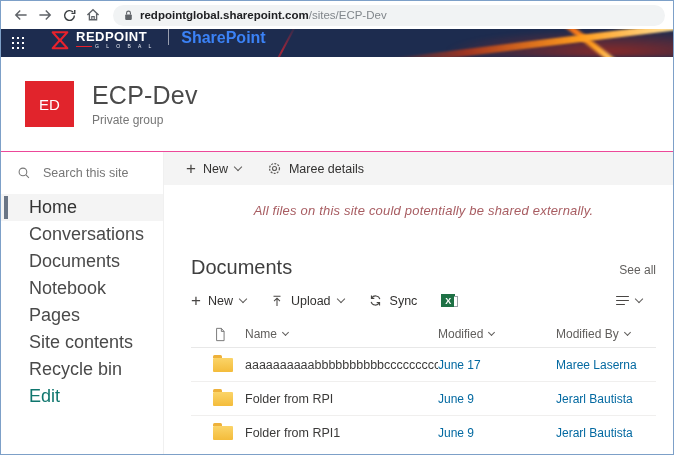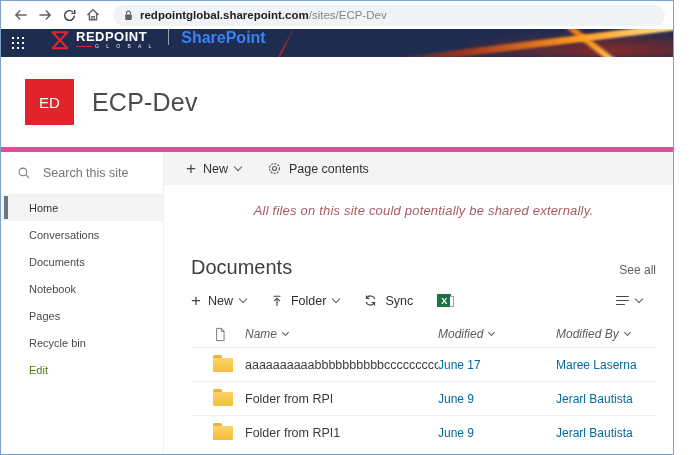--- a/index.html
+++ b/index.html
@@ -31,39 +31,39 @@
   .brand { display:flex; align-items:center; margin-left:14px; z-index:1; }
   .brand-x { width:22px; height:22px; flex:0 0 auto; }
   .brand-words { margin-left:5px; color:#fff; }
   .brand-name { font-size:13px; font-weight:bold; letter-spacing:.5px; line-height:12px; font-family:"Liberation Sans",sans-serif; }
   .brand-sub { font-size:5px; letter-spacing:3px; color:#e8ecf4; display:flex; align-items:center; gap:3px; }
   .brand-sub::before { content:""; width:16px; height:1px; background:#e8222d; display:inline-block; }
   .suite-divider { width:1px; height:16px; background:rgba(255,255,255,.55); margin:0 12px 0 14px; z-index:1; }
   .suite-app { color:#3b82f6; font-size:16px; font-weight:bold; z-index:1; }
 
   
-  .siteheader { height:95px; background:#fff; border-bottom:5px solid #ec4899; display:flex; align-items:center; padding:0 0 0 24px; flex:0 0 auto; }
+  .siteheader { height:95px; background:#fff; border-bottom:1px solid #ec4899; display:flex; align-items:center; padding:0 0 0 24px; flex:0 0 auto; }
   .avatar { width:49px; height:46px; background:#e1242c; color:#fff; display:flex; align-items:center; justify-content:center; font-size:15px; flex:0 0 auto; }
   .site-meta { margin-left:18px; }
   .site-title { font-size:25px; color:#4a4a4a; font-weight:400; letter-spacing:.2px; }
   .site-sub { font-size:12px; color:#767676; margin-top:3px; }
 
   
   .bodywrap { flex:1; display:flex; min-height:0; }
 
   
   .sidebar { width:163px; flex:0 0 auto; background:#fff; border-right:1px solid #f0f0f0; padding-top:6px; }
   .searchrow { display:flex; align-items:center; height:30px; padding-left:16px; margin-bottom:6px; }
   .searchrow input { border:none; outline:none; background:transparent; font-size:12.5px; color:#15803d; margin-left:12px; width:110px; font-family:inherit; }
   .searchrow input::placeholder { color:#767676; opacity:1; }
   .nav { list-style:none; }
-  .nav li { height:27px; display:flex; align-items:center; padding-left:28px; font-size:11px; color:#4a4a4a; cursor:pointer; position:relative; }
+  .nav li { height:27px; display:flex; align-items:center; padding-left:28px; font-size:18px; color:#4a4a4a; cursor:pointer; position:relative; }
   .nav li.selected { background:#f4f4f4; color:#333; }
   .nav li.selected::before { content:""; position:absolute; left:3px; top:2px; bottom:2px; width:4px; background:#6a7585; }
-  .nav li.dim { color:#4d7c0f; }
+  .nav li.dim { color:#0f766e; }
 
   
   .main { flex:1; display:flex; flex-direction:column; min-width:0; }
   .cmdbar { height:33px; background:#f4f4f4; display:flex; align-items:center; padding-left:22px; gap:26px; flex:0 0 auto; }
   .cmditem { display:flex; align-items:center; gap:7px; font-size:12.5px; color:#323130; cursor:pointer; }
   .plus { font-size:17px; font-weight:300; color:#484644; line-height:14px; }
   .chev { width:6px; height:6px; border-right:1.3px solid #605e5c; border-bottom:1.3px solid #605e5c; transform:rotate(45deg); display:inline-block; margin-top:-3px; }
   .chev.sm { width:5px; height:5px; }
 
   
@@ -79,21 +79,21 @@
   .excel-ic { width:14px; height:13px; background:#1e7145; color:#fff; font-size:9px; font-weight:bold; display:flex; align-items:center; justify-content:center; position:relative; flex:0 0 auto; }
   .excel-ic::after { content:""; position:absolute; right:-3px; top:2px; width:3px; height:9px; background:#fff; border:1px solid #9aa0a6; border-left:none; }
   .viewlines { display:inline-flex; flex-direction:column; gap:2.5px; }
   .viewlines i { display:block; height:1.6px; background:#484644; border-radius:1px; }
   .viewlines i:nth-child(1){ width:13px; } .viewlines i:nth-child(2){ width:13px; } .viewlines i:nth-child(3){ width:9px; }
 
   
   .tbl { margin-top:13px; }
   .trow { display:grid; grid-template-columns:54px 1fr 118px 100px; align-items:center; height:33px; }
   .thead { height:26px; color:#605e5c; font-size:12px; }
-  .thead .hcell { display:flex; align-items:center; gap:6px;font-style:italic; }
+  .thead .hcell { display:flex; align-items:center; gap:6px; }
   .thead-divider { height:1px; background:#e8e8e8; }
   .row-divider { height:1px; background:#f0efee; }
   .cell-icon { padding-left:22px; display:flex; align-items:center; }
   .cell-name { font-size:12.5px; color:#3b3a39; white-space:nowrap; overflow:hidden; }
   .cell-dim { font-size:12px; color:#0369a1; }
   .folder { width:20px; height:14px; background:linear-gradient(#fbd468,#f4bc3b); border-radius:1px; position:relative; }
   .folder::before { content:""; position:absolute; top:-3px; left:0; width:9px; height:3px; background:#eeb13a; border-radius:1.5px 1.5px 0 0; }
 
   svg { display:block; }
 </style>
@@ -160,20 +160,21 @@
       </div>
     </div>
     <div class="suite-divider"></div>
     <div class="suite-app">SharePoint</div>
   </div>
 
   <div class="siteheader">
     <div class="avatar">ED</div>
     <div class="site-meta">
       <div class="site-title">ECP-Dev</div>
+      <div class="site-sub">Private group</div>
     </div>
   </div>
 
   <div class="bodywrap">
 
     <div class="sidebar">
       <div class="searchrow">
         <span>
           <svg width="14" height="14" viewBox="0 0 20 20">
               <circle cx="8.5" cy="8.5" r="5.5" fill="none" stroke="#767676" stroke-width="1.5"></circle>
@@ -181,40 +182,41 @@
             </svg>
         </span>
         <input type="text" placeholder="Search this site" style="">
       </div>
       <ul class="nav">
         <li class="selected">Home</li>
         <li>Conversations</li>
         <li>Documents</li>
         <li>Notebook</li>
         <li>Pages</li>
+        <li>Site contents</li>
         <li>Recycle bin</li>
         <li class="dim">Edit</li>
       </ul>
     </div>
 
     <div class="main">
       <div class="cmdbar">
         <div class="cmditem">
           <span class="plus">+</span>
           <span>New</span>
           <span class="chev"></span>
         </div>
         <div class="cmditem">
           <span>
             <svg width="15" height="15" viewBox="0 0 20 20">
                 <circle cx="10" cy="10" r="6.6" fill="none" stroke="#605e5c" stroke-width="1.7" stroke-dasharray="2.6 1.7"></circle>
                 <circle cx="10" cy="10" r="2.7" fill="none" stroke="#605e5c" stroke-width="1.5"></circle>
               </svg>
           </span>
-          <span>Page contents</span>
+          <span>Maree details</span>
         </div>
       </div>
 
       <div class="content">
         <div class="notice">All files on this site could potentially be shared externally.</div>
 
         <div class="docs-headrow">
           <div class="docs-title">Documents</div>
           <div class="see-all">See all</div>
         </div>
@@ -224,21 +226,21 @@
             <span class="plus">+</span>
             <span>New</span>
             <span class="chev"></span>
           </div>
           <div class="cmditem">
             <span class="ticon">
               <svg width="14" height="14" viewBox="0 0 20 20">
                   <path d="M5 3.2h10 M10 17V6.2 M5.8 10.2 10 6l4.2 4.2" fill="none" stroke="#484644" stroke-width="1.5"></path>
                 </svg>
             </span>
-            <span>Folder</span>
+            <span>Upload</span>
             <span class="chev"></span>
           </div>
           <div class="cmditem">
             <span class="ticon">
               <svg width="15" height="15" viewBox="0 0 20 20">
                   <path d="M15.8 8.2a6 6 0 0 0-10.9-1.4" fill="none" stroke="#484644" stroke-width="1.5"></path>
                   <path d="M4.6 3.4v3.8h3.8" fill="none" stroke="#484644" stroke-width="1.5"></path>
                   <path d="M4.2 11.8a6 6 0 0 0 10.9 1.4" fill="none" stroke="#484644" stroke-width="1.5"></path>
                   <path d="M15.4 16.6v-3.8h-3.8" fill="none" stroke="#484644" stroke-width="1.5"></path>
                 </svg>

